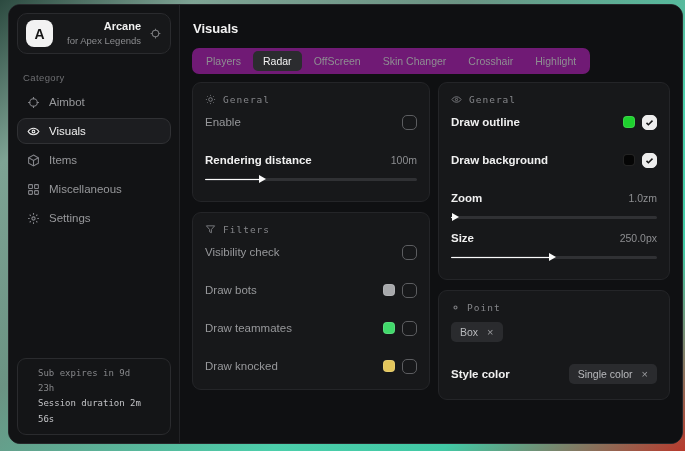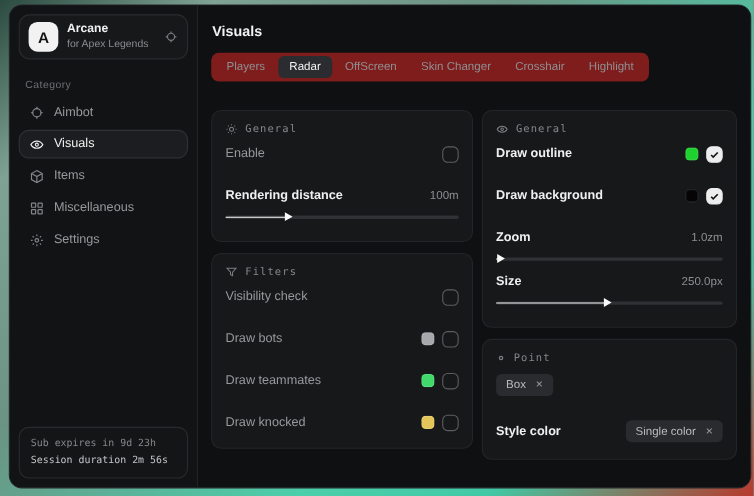--- a/index.html
+++ b/index.html
@@ -11,39 +11,39 @@
   .window {
     position:absolute; left:8px; top:4px; right:2px; bottom:7px;
     background:#101113; border:1px solid #26272a; border-radius:12px;
     display:flex; overflow:hidden;
     color:#d7d7d7;
   }
   
   .sidebar { width:171px; flex:0 0 171px; border-right:1px solid #222326; display:flex; flex-direction:column; background:#121315; }
   .brand-card { margin:8px; padding:6px 8px; border:1px solid #2a2b2e; border-radius:10px; display:flex; align-items:center; gap:8px; background:#17181a; }
   .logo { width:27px; height:27px; border-radius:8px; background:#f2f2f2; color:#141414; font-weight:bold; font-size:14px; display:flex; align-items:center; justify-content:center; }
-  .brand-text { flex:1; line-height:1.2; }
+  .brand-text { flex:1; line-height:1.2;text-align:right; }
   .brand-title { font-size:11px; font-weight:bold; color:#f0f0f0; }
   .brand-sub { font-size:9.5px; color:#8b8c8f; margin-top:2px; }
   .brand-gear { color:#7b7c7f; display:flex; }
   .category { font-size:9.5px; color:#6e6f72; margin:10px 14px 6px; letter-spacing:.4px; }
   .nav { display:flex; flex-direction:column; gap:3px; padding:0 8px; }
   .nav-item { display:flex; align-items:center; gap:9px; height:26px; padding:0 9px; border-radius:9px; border:1px solid transparent; color:#97989b; font-size:11.5px; cursor:pointer; }
   .nav-item .nicon { display:flex; color:#84858a; }
   .nav-item.selected { background:#1c1d20; border-color:#303134; color:#f1f1f1; }
   .nav-item.selected .nicon { color:#e8e8e8; }
   .sidebar-spacer { flex:1; }
-  .status-card { margin:8px; padding:7px 10px; border:1px solid #2a2b2e; border-radius:9px; background:#141517;
+  .status-card { margin:8px; padding:7px 20px; border:1px solid #2a2b2e; border-radius:9px; background:#141517;
     font-family:"DejaVu Sans Mono", monospace; font-size:9px; line-height:1.7; }
   .status-line1 { color:#86878a; }
   .status-line2 { color:#c4c5c8; }
   
   .main { flex:1; padding:12px 12px 0 12px; background:#0f1012; overflow:hidden; }
   .page-title { font-size:13px; font-weight:bold; color:#f2f2f2; margin:4px 0 12px 1px; }
-  .tabbar { display:inline-flex; gap:2px; background:#7f1d1d; border-radius:7px; padding:3px 4px; margin-bottom:26px; }
+  .tabbar { display:inline-flex; gap:2px; background:#701a75; border-radius:7px; padding:3px 4px; margin-bottom:8px; }
   .tab { font-size:10.5px; color:#8e8f92; padding:4px 10px; border-radius:5px; cursor:pointer; white-space:nowrap; }
   .tab.active { background:#2b2c2f; color:#f3f3f3; }
   .columns { display:flex; gap:8px; align-items:flex-start; }
   .col-left { width:238px; display:flex; flex-direction:column; gap:10px; }
   .col-right { width:232px; display:flex; flex-direction:column; gap:10px; }
   .card { background:#17181a; border:1px solid #242528; border-radius:9px; padding:9px 12px 12px; }
   .card-head { display:flex; align-items:center; gap:7px; color:#85868a; font-family:"DejaVu Sans Mono", monospace; font-size:9.5px; letter-spacing:1px; margin:2px 0 6px; }
   .card-head .picon { display:flex; color:#7d7e82; }
   .row { display:flex; align-items:center; height:22px; }
   .row + .row { margin-top:16px; }

